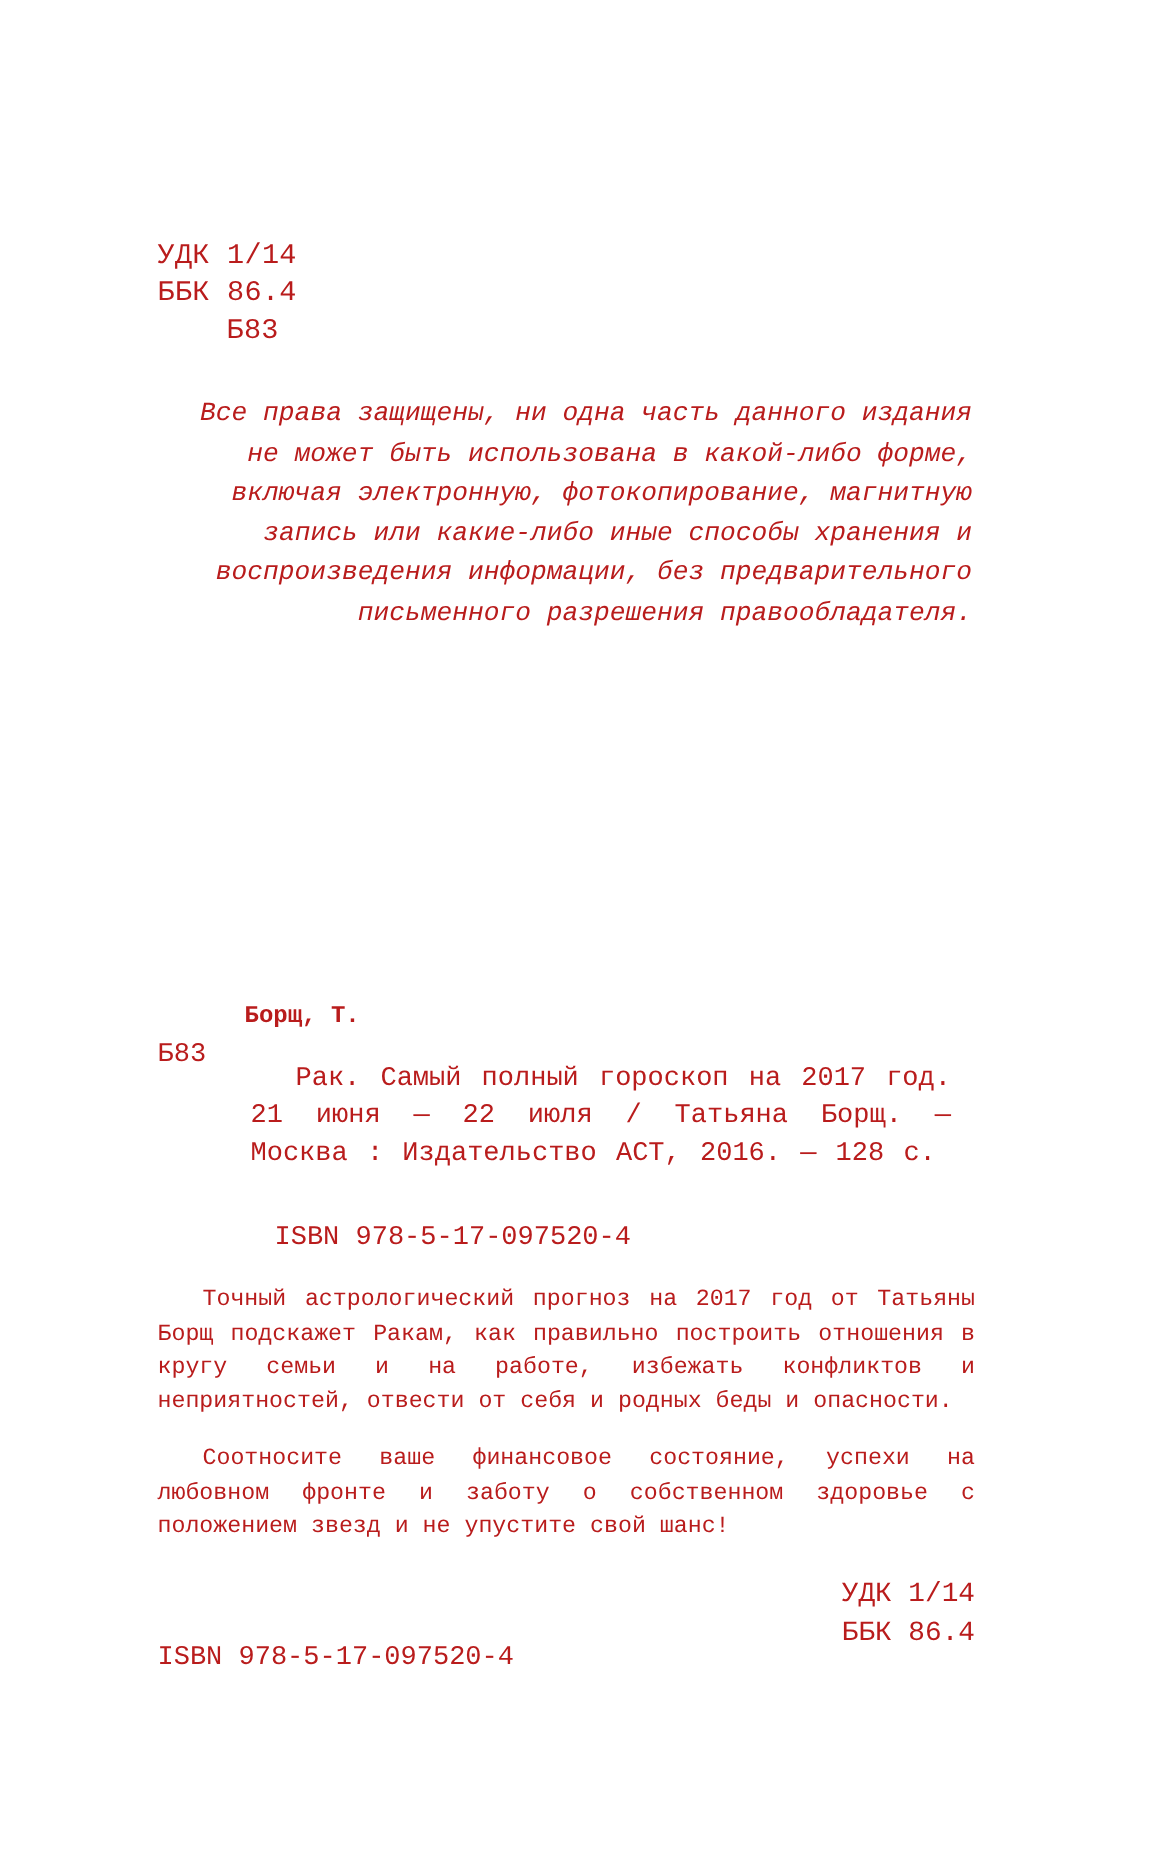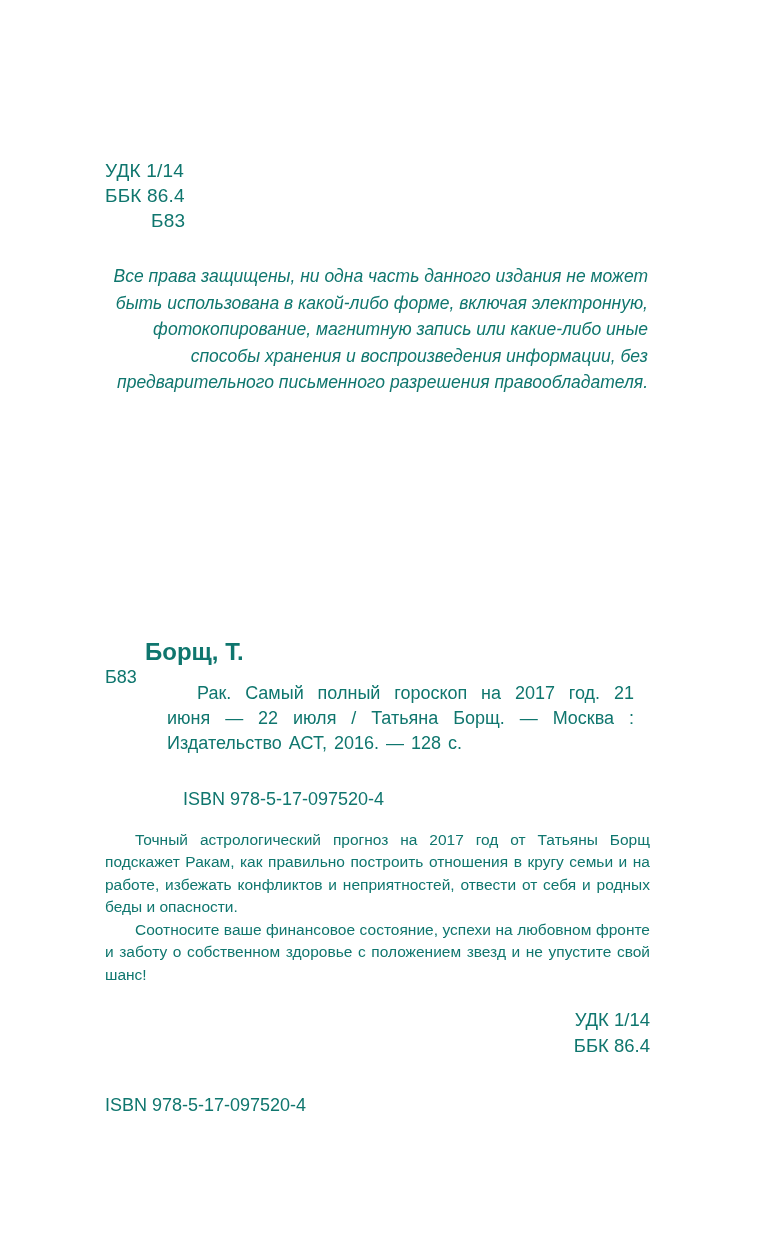--- a/index.html
+++ b/index.html
@@ -5,22 +5,22 @@
   html, body {
     margin: 0;
     padding: 0;
     background: #ffffff;
   }
   .page {
     position: relative;
     width: 718px;
     height: 1241px;
     background: #ffffff;
-    color: #0f766e;
-    font-family: Liberation Sans, sans-serif;
+    color: #b91c1c;
+    font-family: Liberation Mono, monospace;
     overflow: hidden;
   }
   .content {
     padding: 158px 68px 0 105px;
   }
 
   
   .top-codes {
     font-size: 19px;
     line-height: 25px;
@@ -39,22 +39,22 @@
     line-height: 26.5px;
     padding: 0 2px;
   }
 
   
   .bib-section {
     margin-top: 243px;
   }
   .author {
     font-weight: bold;
-    margin-left: 40px;
-    font-size: 24px;
+    margin-left: 58px;
+    font-size: 16px;
     line-height: 25px;
   }
   .bib-row {
     display: flex;
     margin-top: 1px;
     font-size: 18px;
     line-height: 25px;
   }
   .bib-code {
     flex: none;
@@ -76,21 +76,21 @@
 
   
   .annot {
     margin: 17px 0 0 0;
     font-size: 15.5px;
     line-height: 22.5px;
     text-align: justify;
     text-indent: 30px;
   }
   .annot.second {
-    margin-top: 0;
+    margin-top: 16px;
   }
 
   
   .codes-right {
     margin-top: 21px;
     text-align: right;
     font-size: 18.5px;
     line-height: 26px;
   }
 

